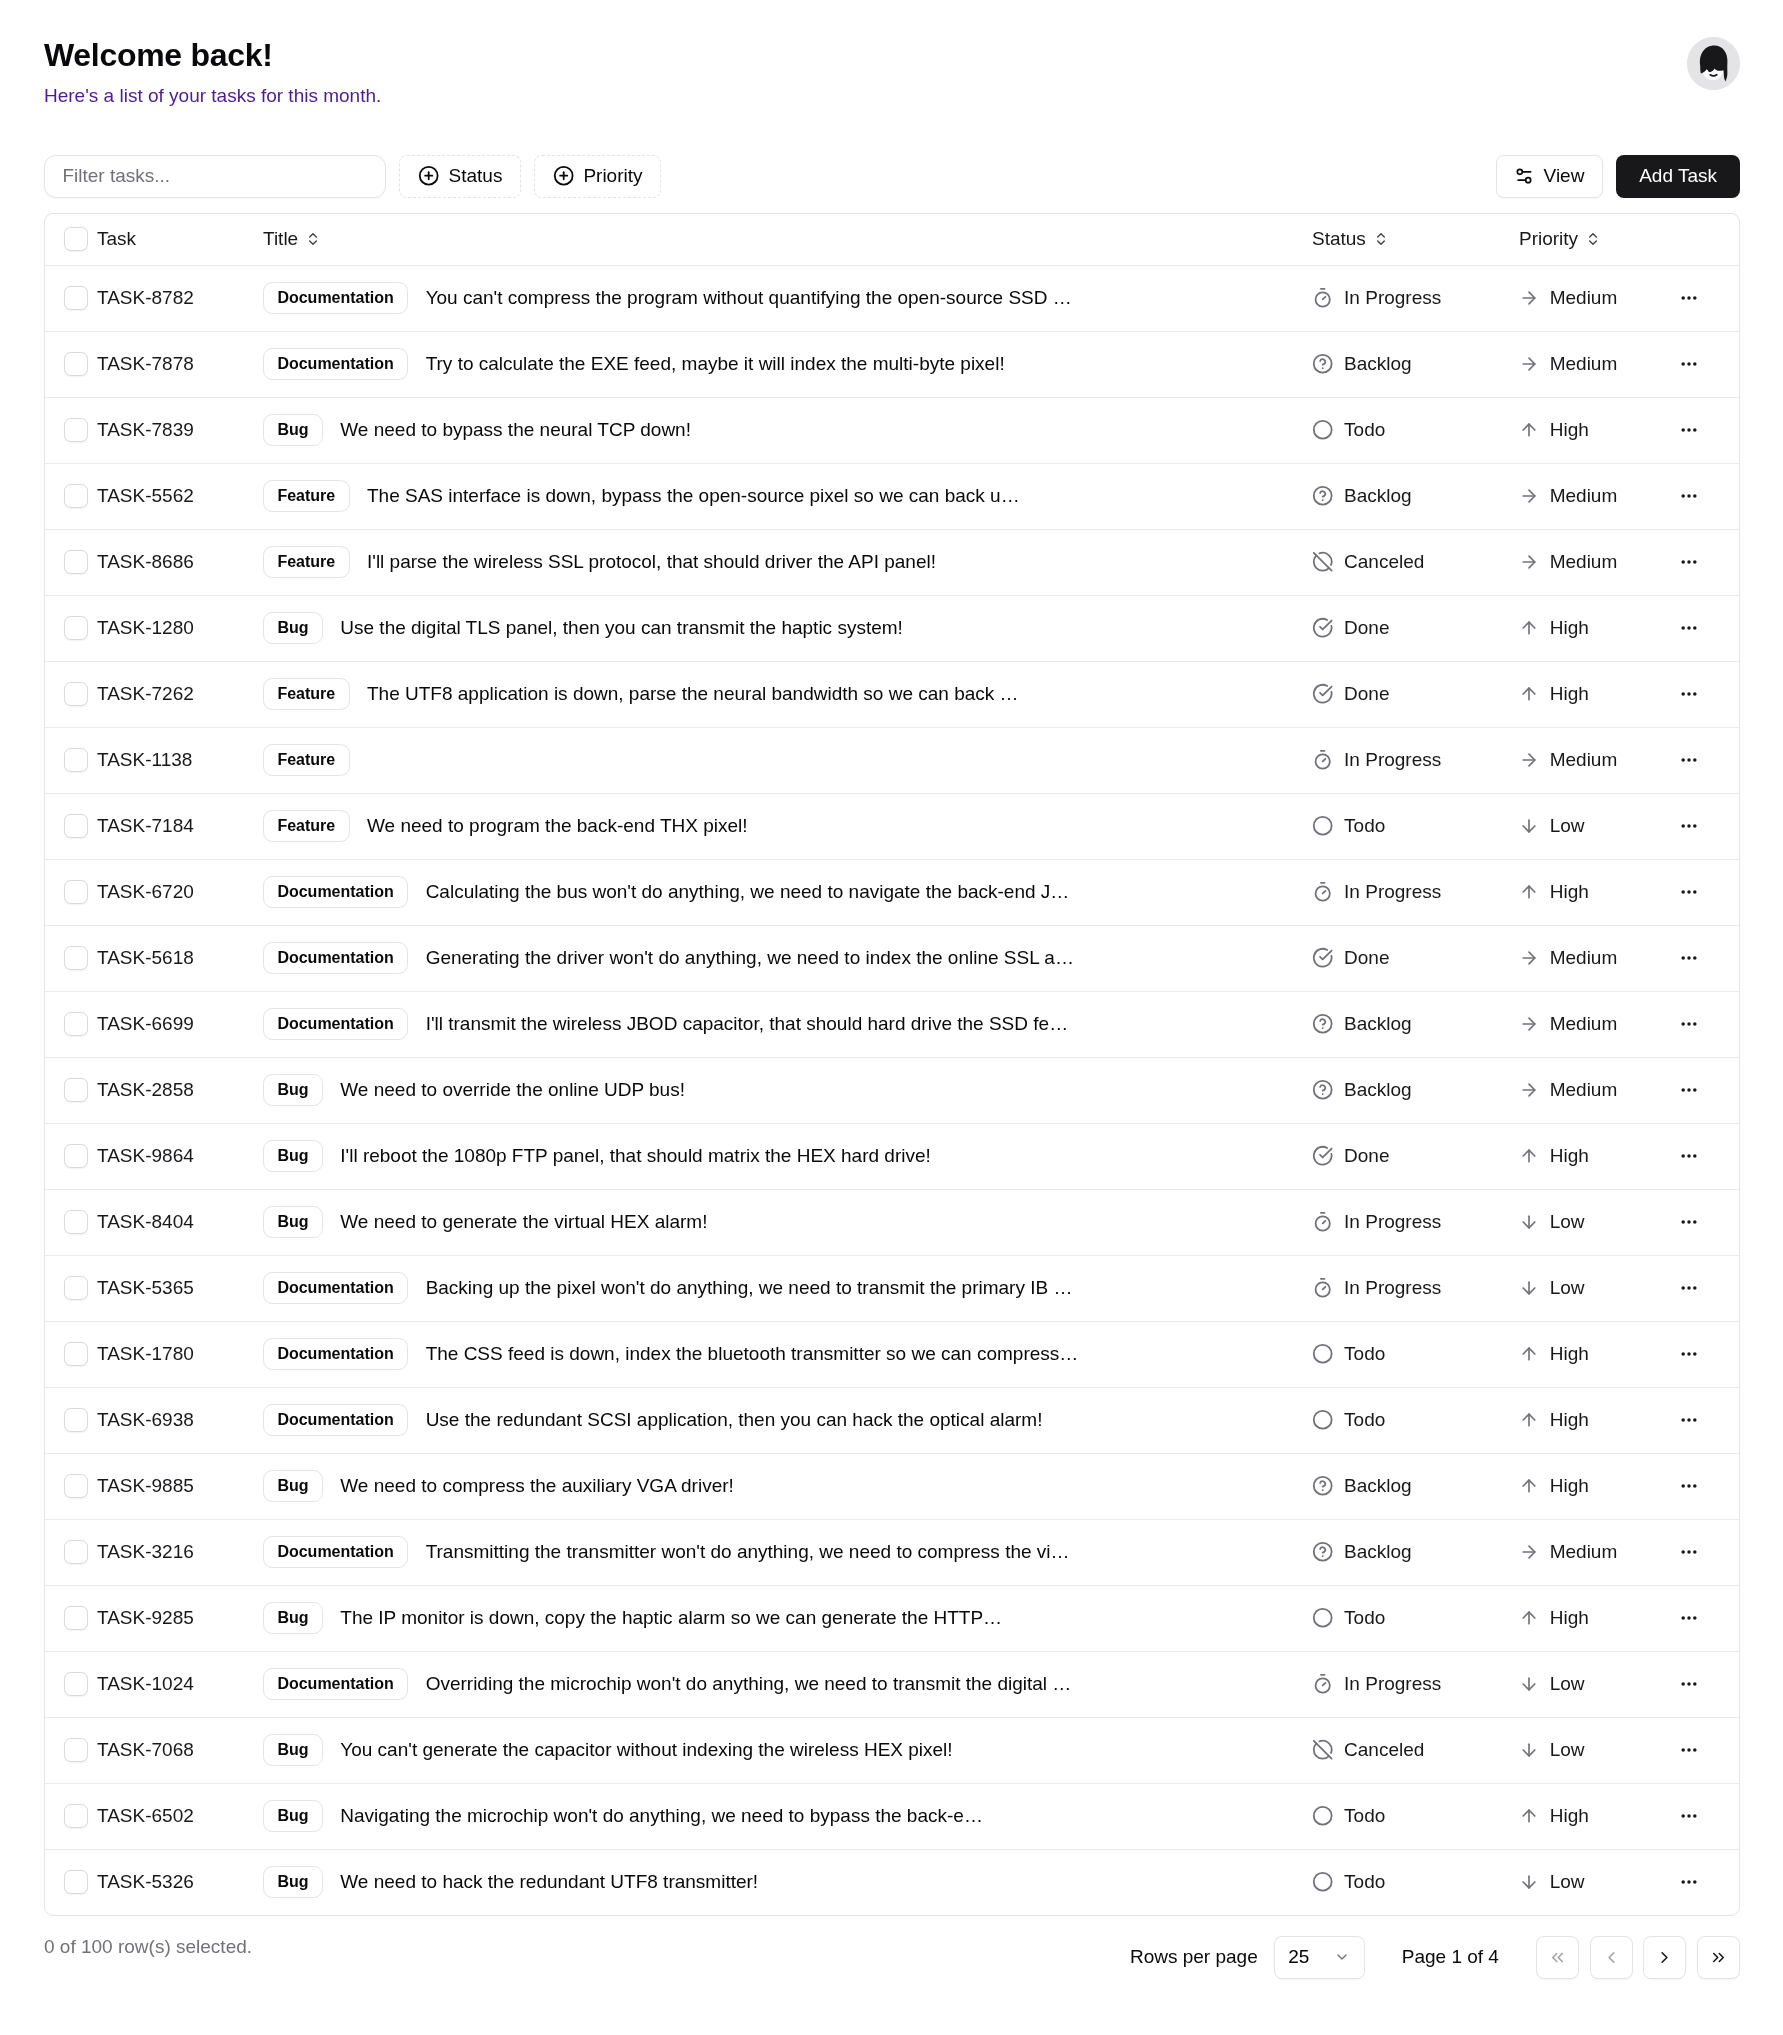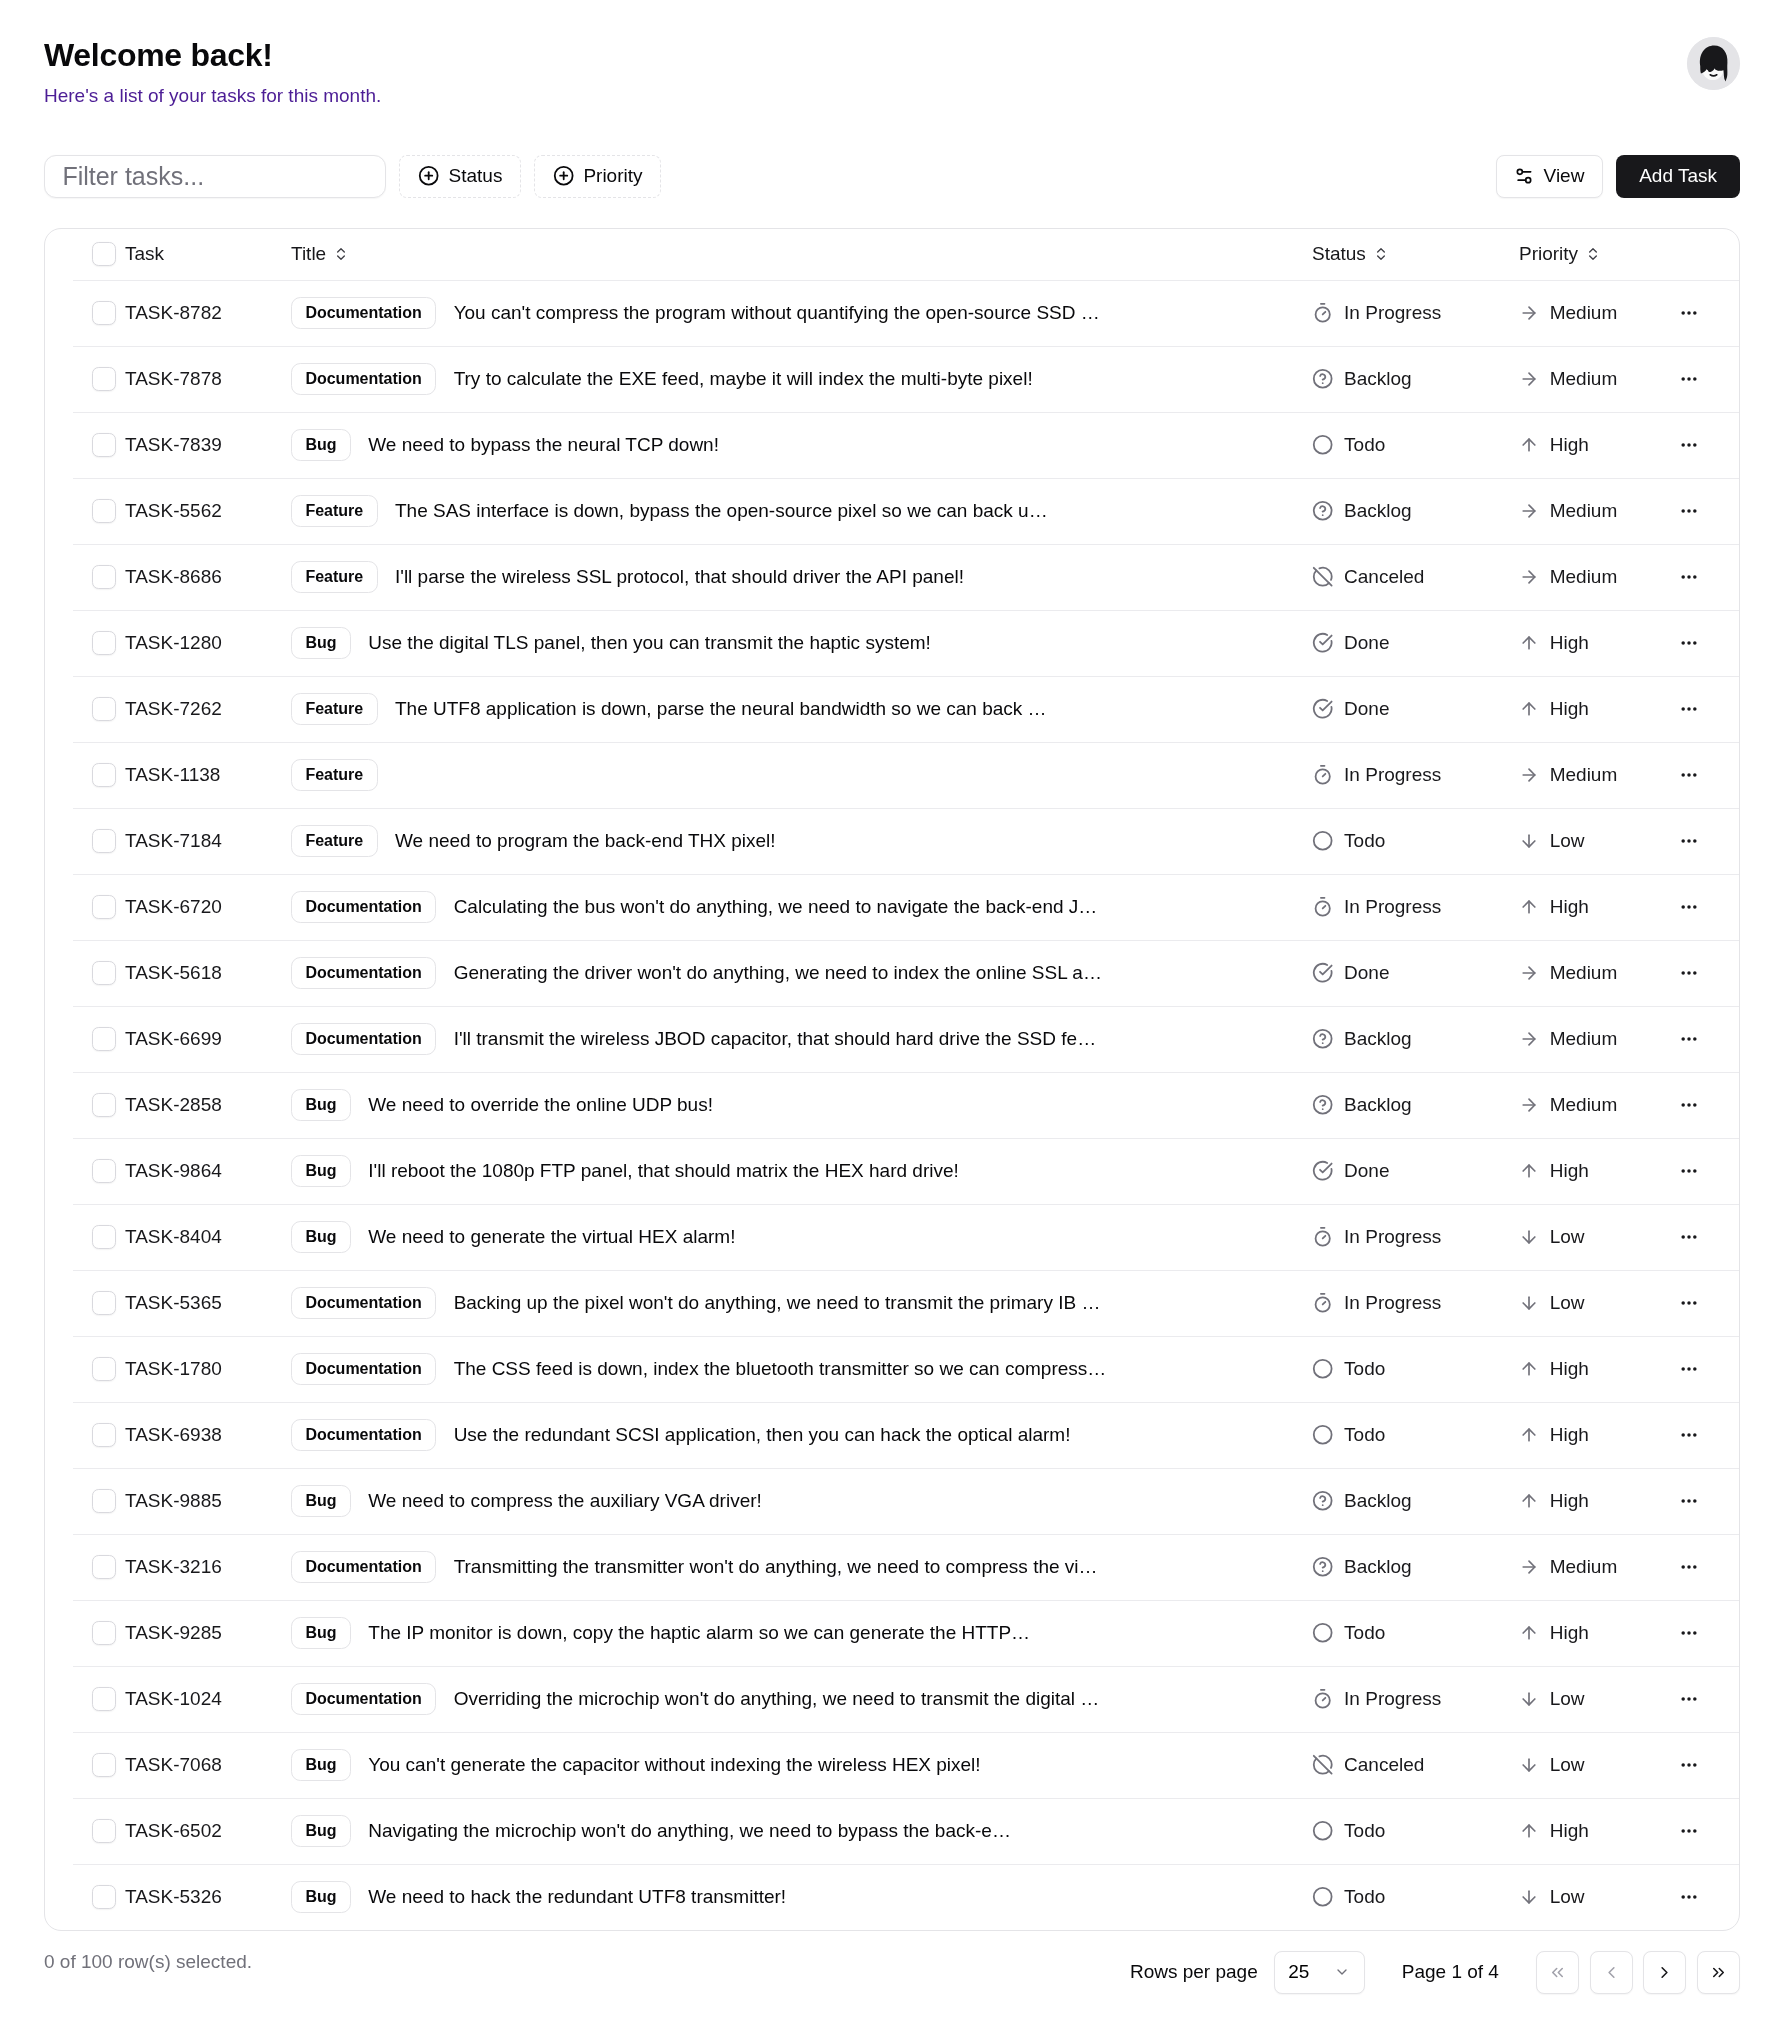--- a/index.html
+++ b/index.html
@@ -9,34 +9,34 @@
 
   
   .header-row { display: flex; justify-content: space-between; align-items: flex-start; }
   .page-title { font-size: 32px; font-weight: 700; letter-spacing: -0.3px; }
   .page-subtitle { margin-top: 10.7px; font-size: 19px; color: #4c1d95; }
   .avatar { width: 53px; height: 53px; border-radius: 50%; overflow: hidden; background: #e4e4e7; flex: 0 0 auto; cursor: pointer; }
 
   
   .toolbar { margin-top: 48px; display: flex; align-items: center; gap: 13.4px; }
   .filter-input { width: 342px; height: 43px; border: 1.3px solid #e4e4e7; border-radius: 12px;
-    padding: 0 17.4px; font-size: 25px; font-family: inherit; color: #09090b; outline: none;
+    padding: 0 17.4px; font-size: 19px; font-family: inherit; color: #09090b; outline: none;
     box-shadow: 0 0.7px 1.3px rgba(0,0,0,.04); }
   .filter-input::placeholder { color: #71717a; }
   .btn { display: inline-flex; align-items: center; gap: 9.4px; height: 43px; padding: 0 17.4px;
     border-radius: 8px; background: #fff; font-size: 19px; font-weight: 500; font-family: inherit;
     color: #09090b; cursor: pointer; }
   .btn svg { flex: 0 0 auto; }
   .btn-dashed { border: 1.3px dashed #e4e4e7; }
   .btn-outline { border: 1.3px solid #e4e4e7; box-shadow: 0 0.7px 1.3px rgba(0,0,0,.04); }
   .btn-primary { border: none; background: #18181b; color: #fff; padding: 0 23px; }
   .toolbar-right { margin-left: auto; display: flex; align-items: center; gap: 13.4px; }
 
   
-  .table-card { margin-top: 30px; border: 1.3px solid #e4e4e7; border-radius: 17px; overflow: hidden; padding-left: 28px; }
+  .table-card { margin-top: 15px; border: 1.3px solid #e4e4e7; border-radius: 9px; overflow: hidden; }
   .tr { display: grid; grid-template-columns: 52px 166px 1fr 207px 148px 72px;
     align-items: center; height: 66px; border-top: 1.3px solid #ebebee; }
   .tr.thead { height: 51px; border-top: none; }
   .th { display: flex; align-items: center; gap: 6.7px; font-size: 19px; font-weight: 500; color: #18181b; }
   .th.sortable { cursor: pointer; }
   .th .sort { color: #3f3f46; display: inline-flex; }
   .td { display: flex; align-items: center; min-width: 0; }
   .td-check { padding-left: 19px; }
   .checkbox { width: 24px; height: 24px; border: 1.3px solid #d9d9de; border-radius: 6.7px;
     background: #fff; box-shadow: 0 0.7px 1.3px rgba(0,0,0,.05); cursor: pointer; flex: 0 0 auto; }

